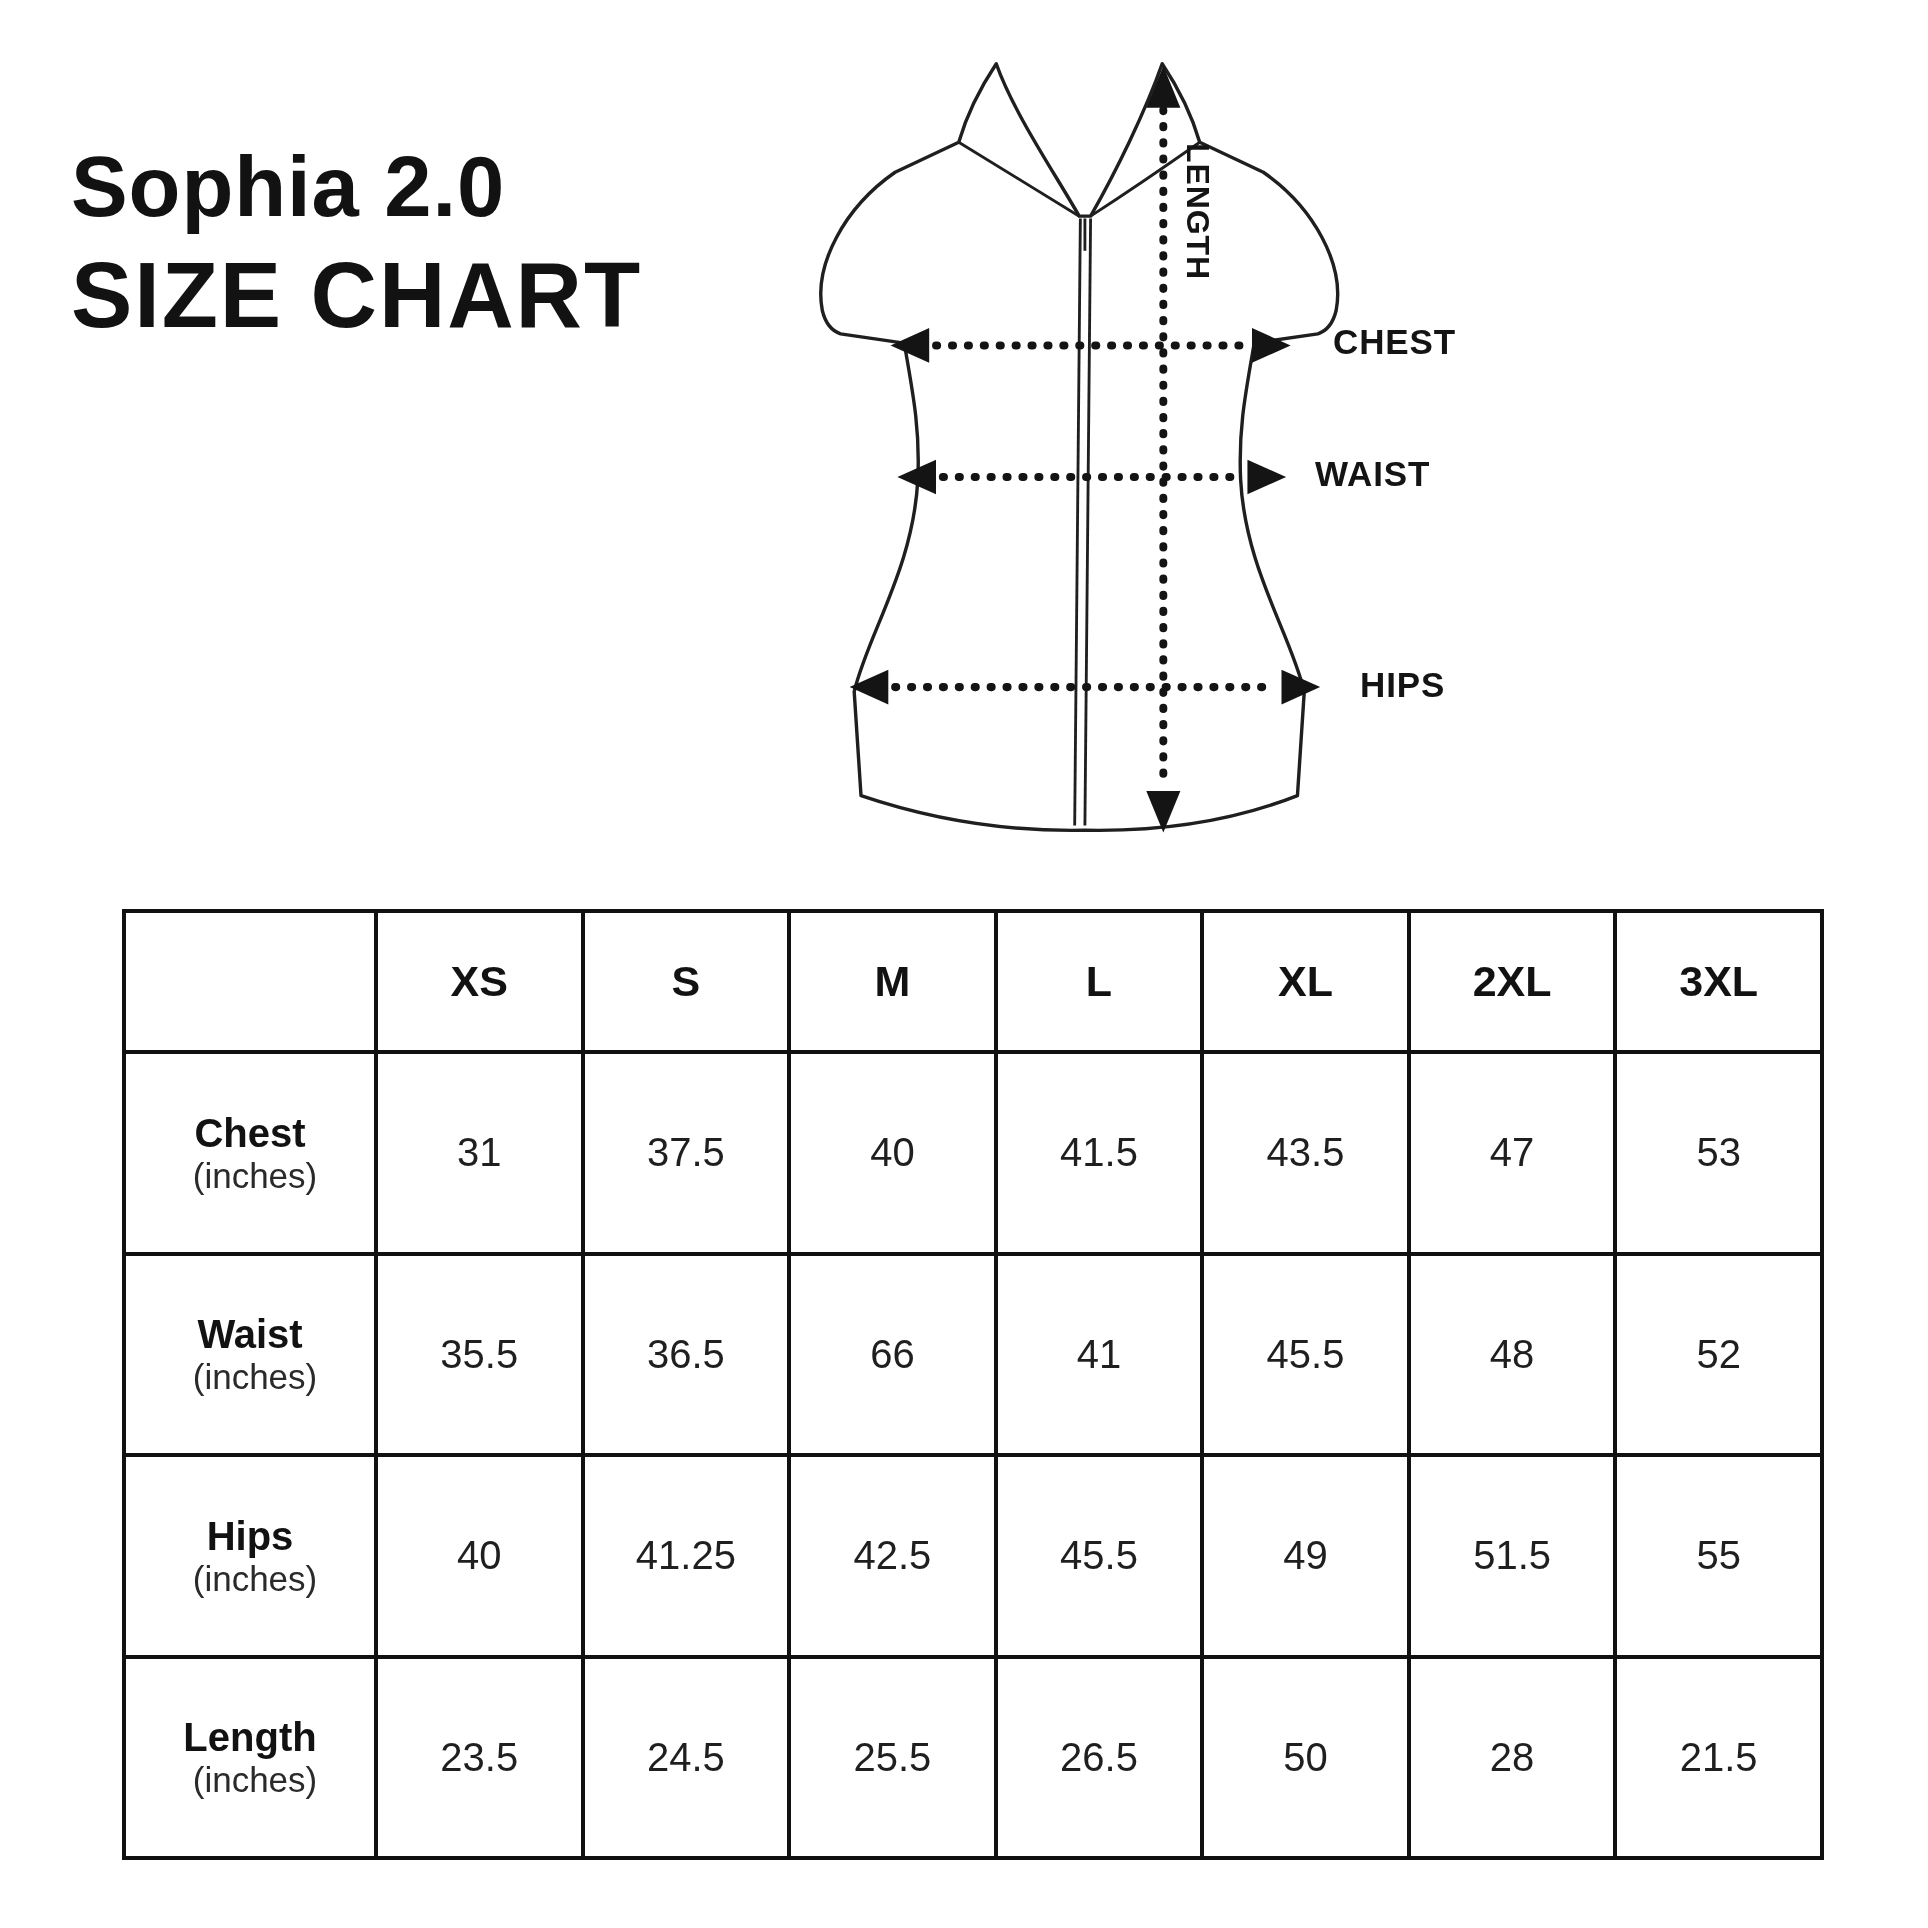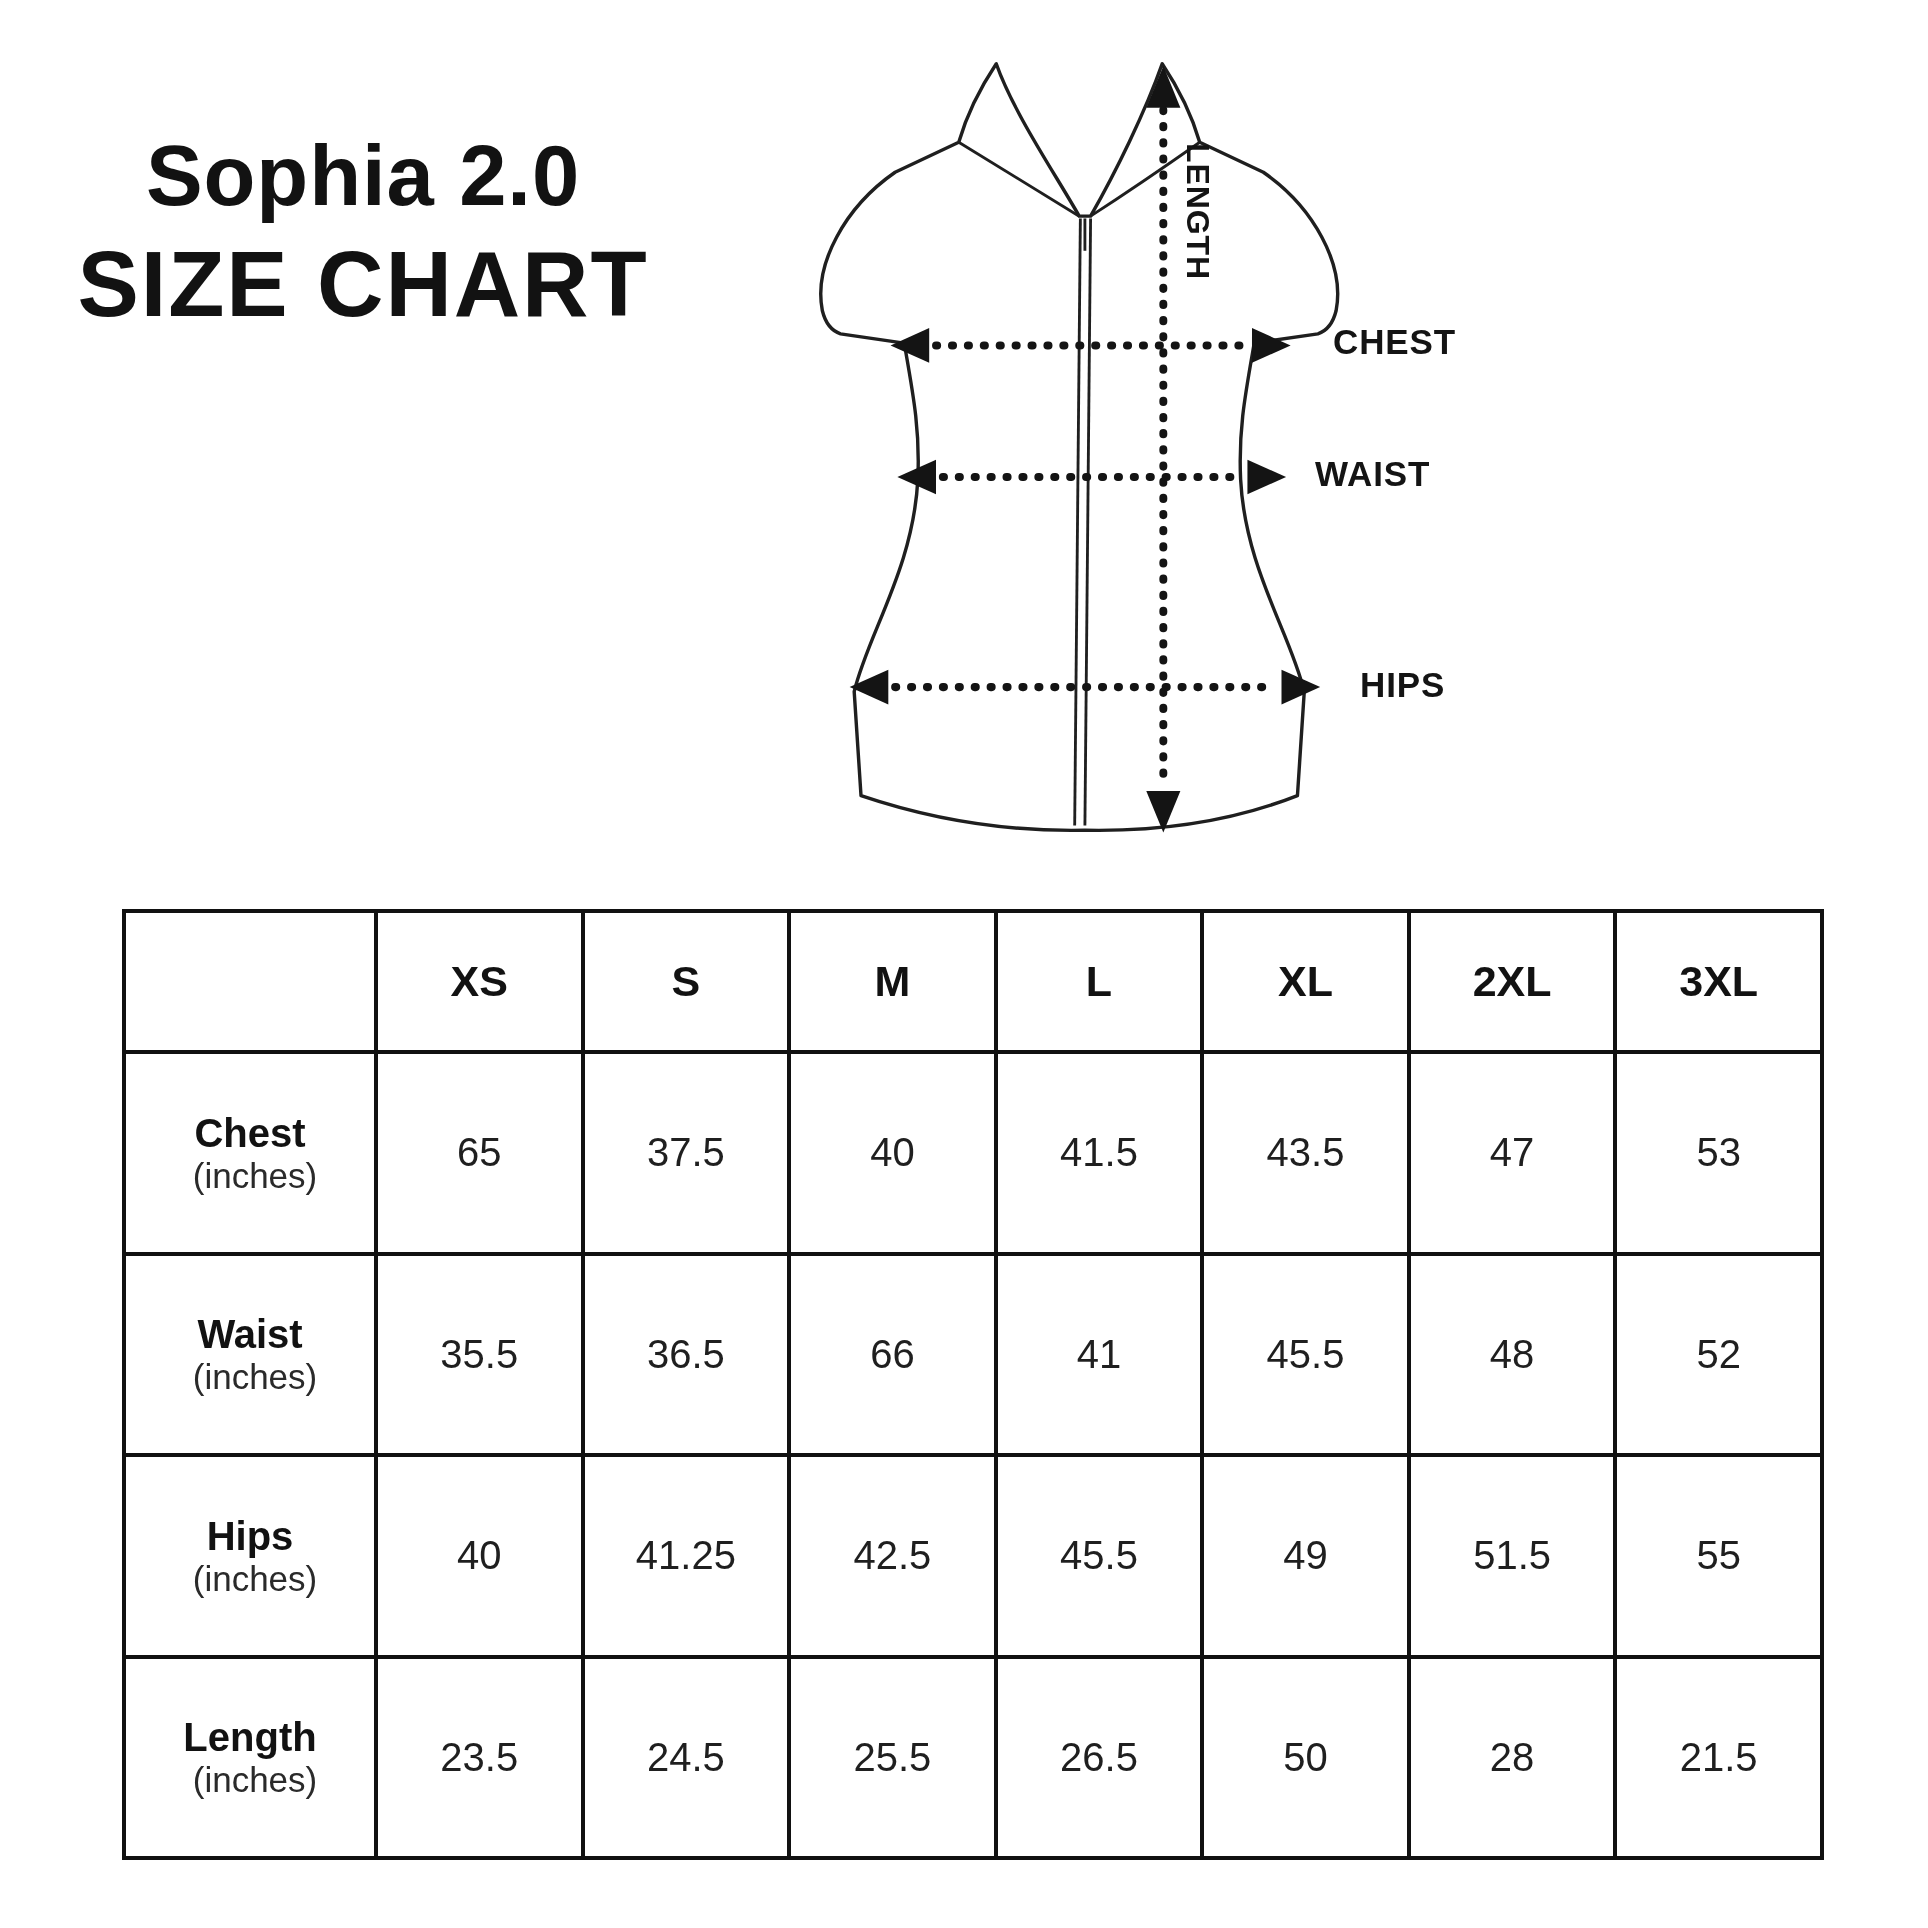--- a/index.html
+++ b/index.html
@@ -2,21 +2,21 @@
 <html style="font-size:15px"><head>
 <meta charset="utf-8">
 <style>
   html,body { margin:0; padding:0; background:#ffffff; }
   .canvas {
     position:relative; width:1928px; height:1928px; background:#ffffff;
     font-family:"Liberation Sans", sans-serif; color:#1a1a1a; overflow:hidden;
   }
 
   
-  .title { position:absolute; left:71px; top:125px; width:584px; text-align:center; color:#121212; }
+  .title { position:absolute; left:71px; top:136px; width:584px; color:#121212; }
   .title-line1 { font-size:85px; font-weight:700; line-height:1.2; letter-spacing:0.9px; }
   .title-line2 { font-size:92px; font-weight:700; line-height:1.25; letter-spacing:1.9px; }
 
   
   .garment-wrap { position:absolute; left:786px; top:43px; width:591px; height:808px; }
   .garment-wrap svg { width:100%; height:100%; display:block; }
 
   .diagram-label { position:absolute; font-weight:700; color:#141414; letter-spacing:0.9px; }
   .label-length { left:1179px; top:143px; font-size:32px; writing-mode:vertical-rl; }
   .label-chest  { left:1333px; top:322px; font-size:35px; }
@@ -139,21 +139,21 @@
         <th class="size-head">XL</th>
         <th class="size-head">2XL</th>
         <th class="size-head">3XL</th>
       </tr>
 
       <tr>
         <th class="rowlabel">
           <span class="lbl">Chest</span>
           <span class="unit">(inches)</span>
         </th>
-        <td class="val">65</td>
+        <td class="val">31</td>
         <td class="val">37.5</td>
         <td class="val">40</td>
         <td class="val">41.5</td>
         <td class="val">43.5</td>
         <td class="val">47</td>
         <td class="val">53</td>
       </tr>
 
       <tr>
         <th class="rowlabel">

